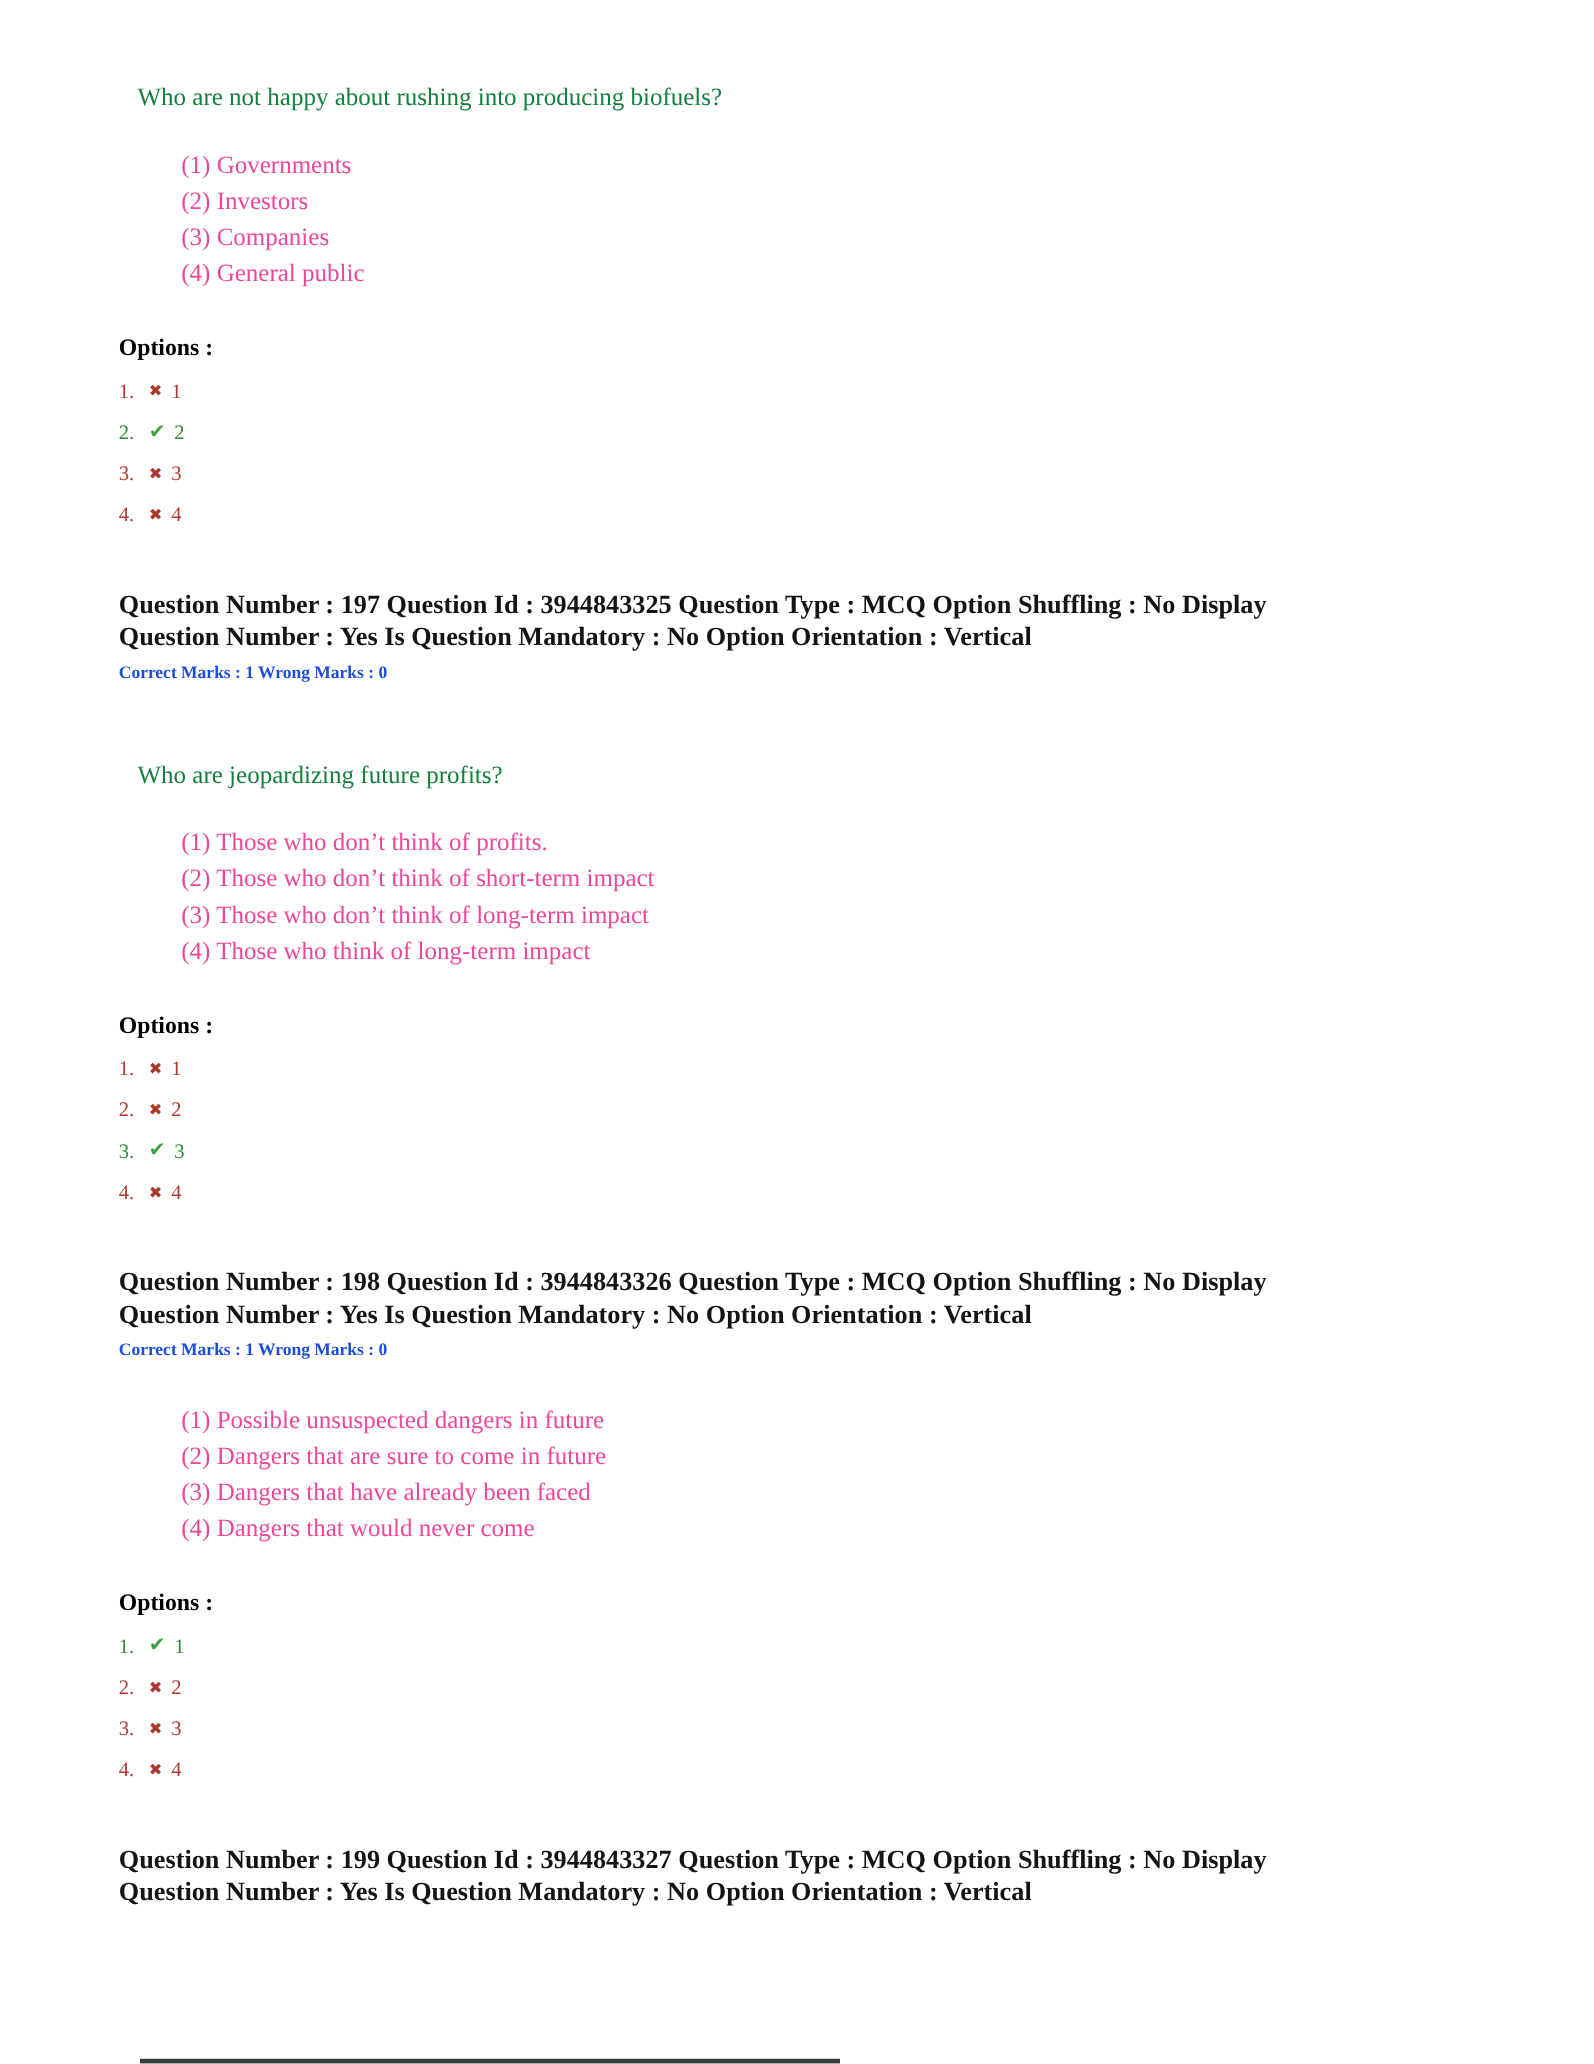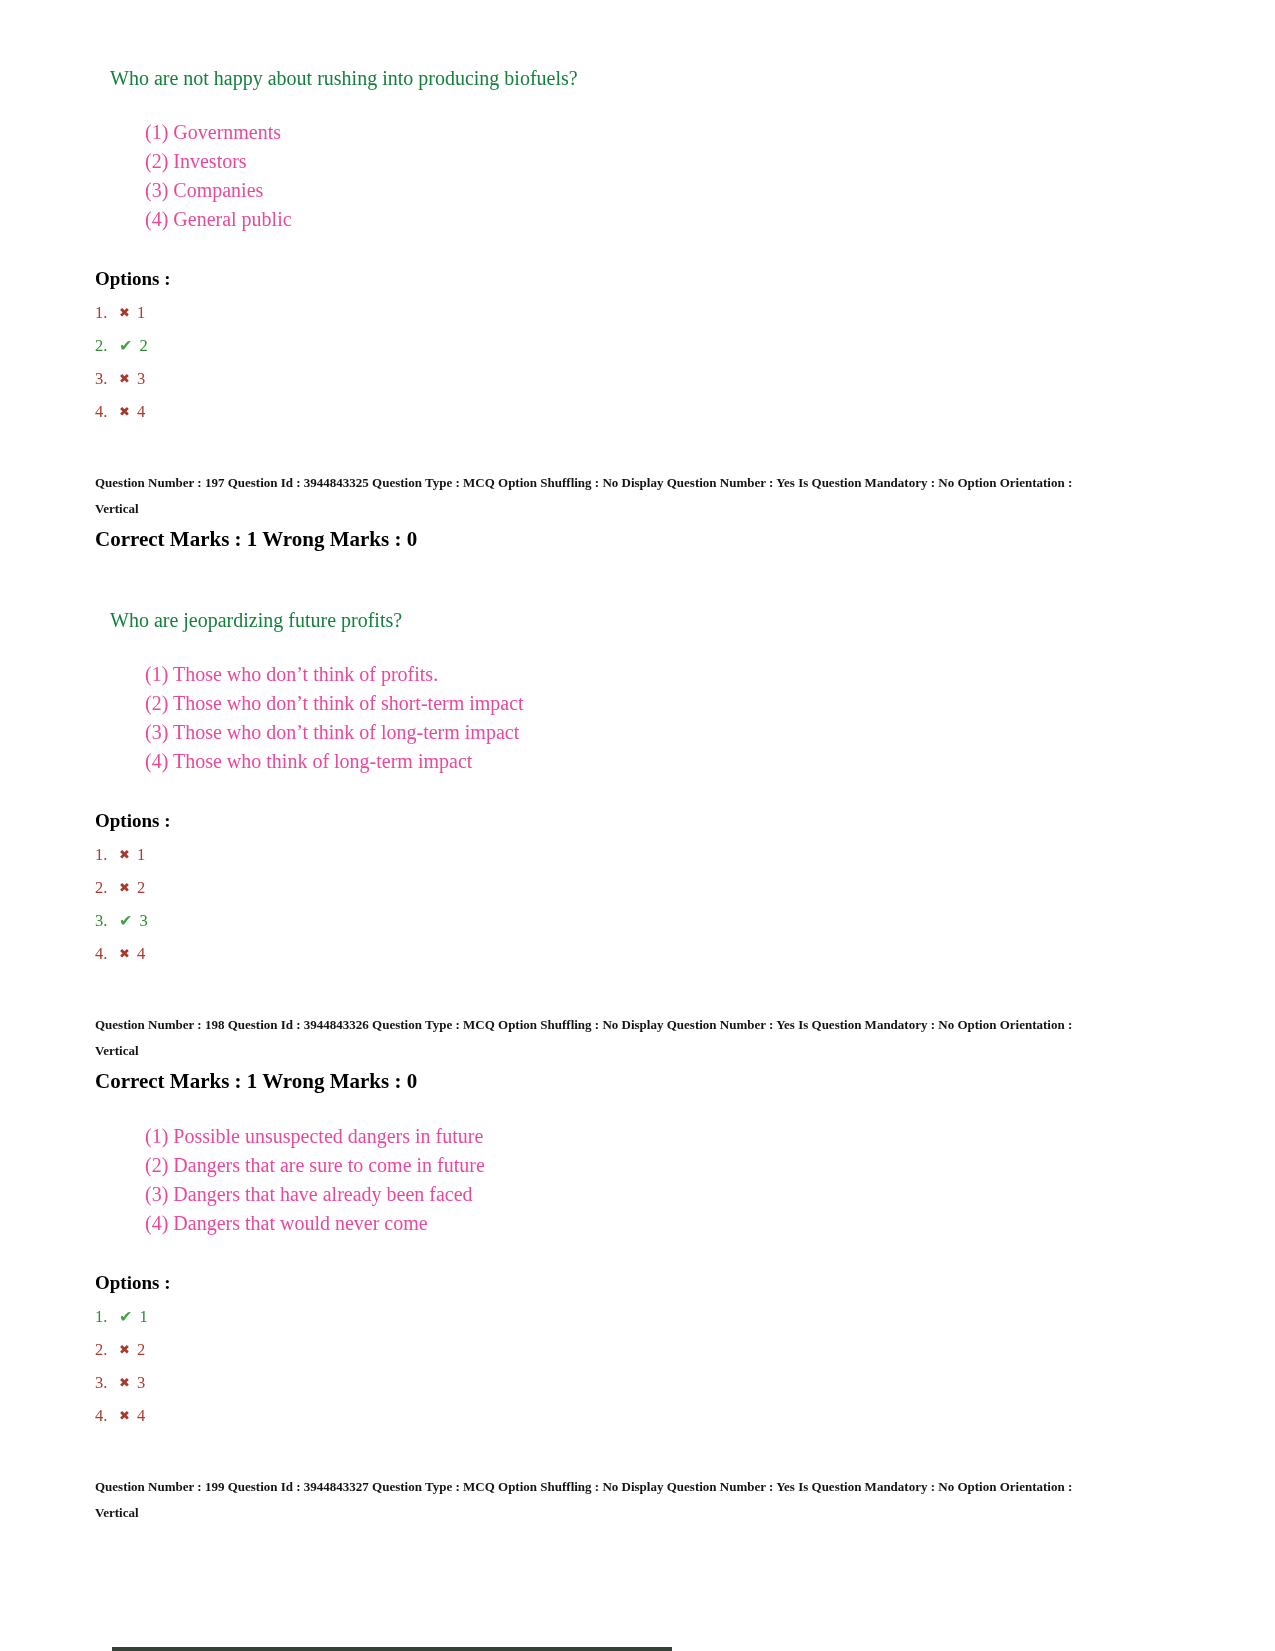--- a/index.html
+++ b/index.html
@@ -53,30 +53,30 @@
     line-height: 13px;
   }
   .icon-check {
     color: #43a047;
     font-size: 16px;
     line-height: 16px;
   }
   .meta {
     margin-top: 48px;
     max-width: 990px;
-    font-size: 13px;
+    font-size: 21px;
     font-weight: bold;
     color: #141414;
     line-height: 26px;
   }
   .marks {
     margin-top: 4px;
-    font-size: 21px;
+    font-size: 14px;
     font-weight: bold;
-    color: #000000;
+    color: #1d4ed8;
     line-height: 26px;
   }
   .question-text.after-marks { margin-top: 56px; }
   .clipped-sliver {
     position: absolute;
     left: 112px;
     bottom: 0;
     width: 560px;
     height: 4px;
     background: #36413a;

